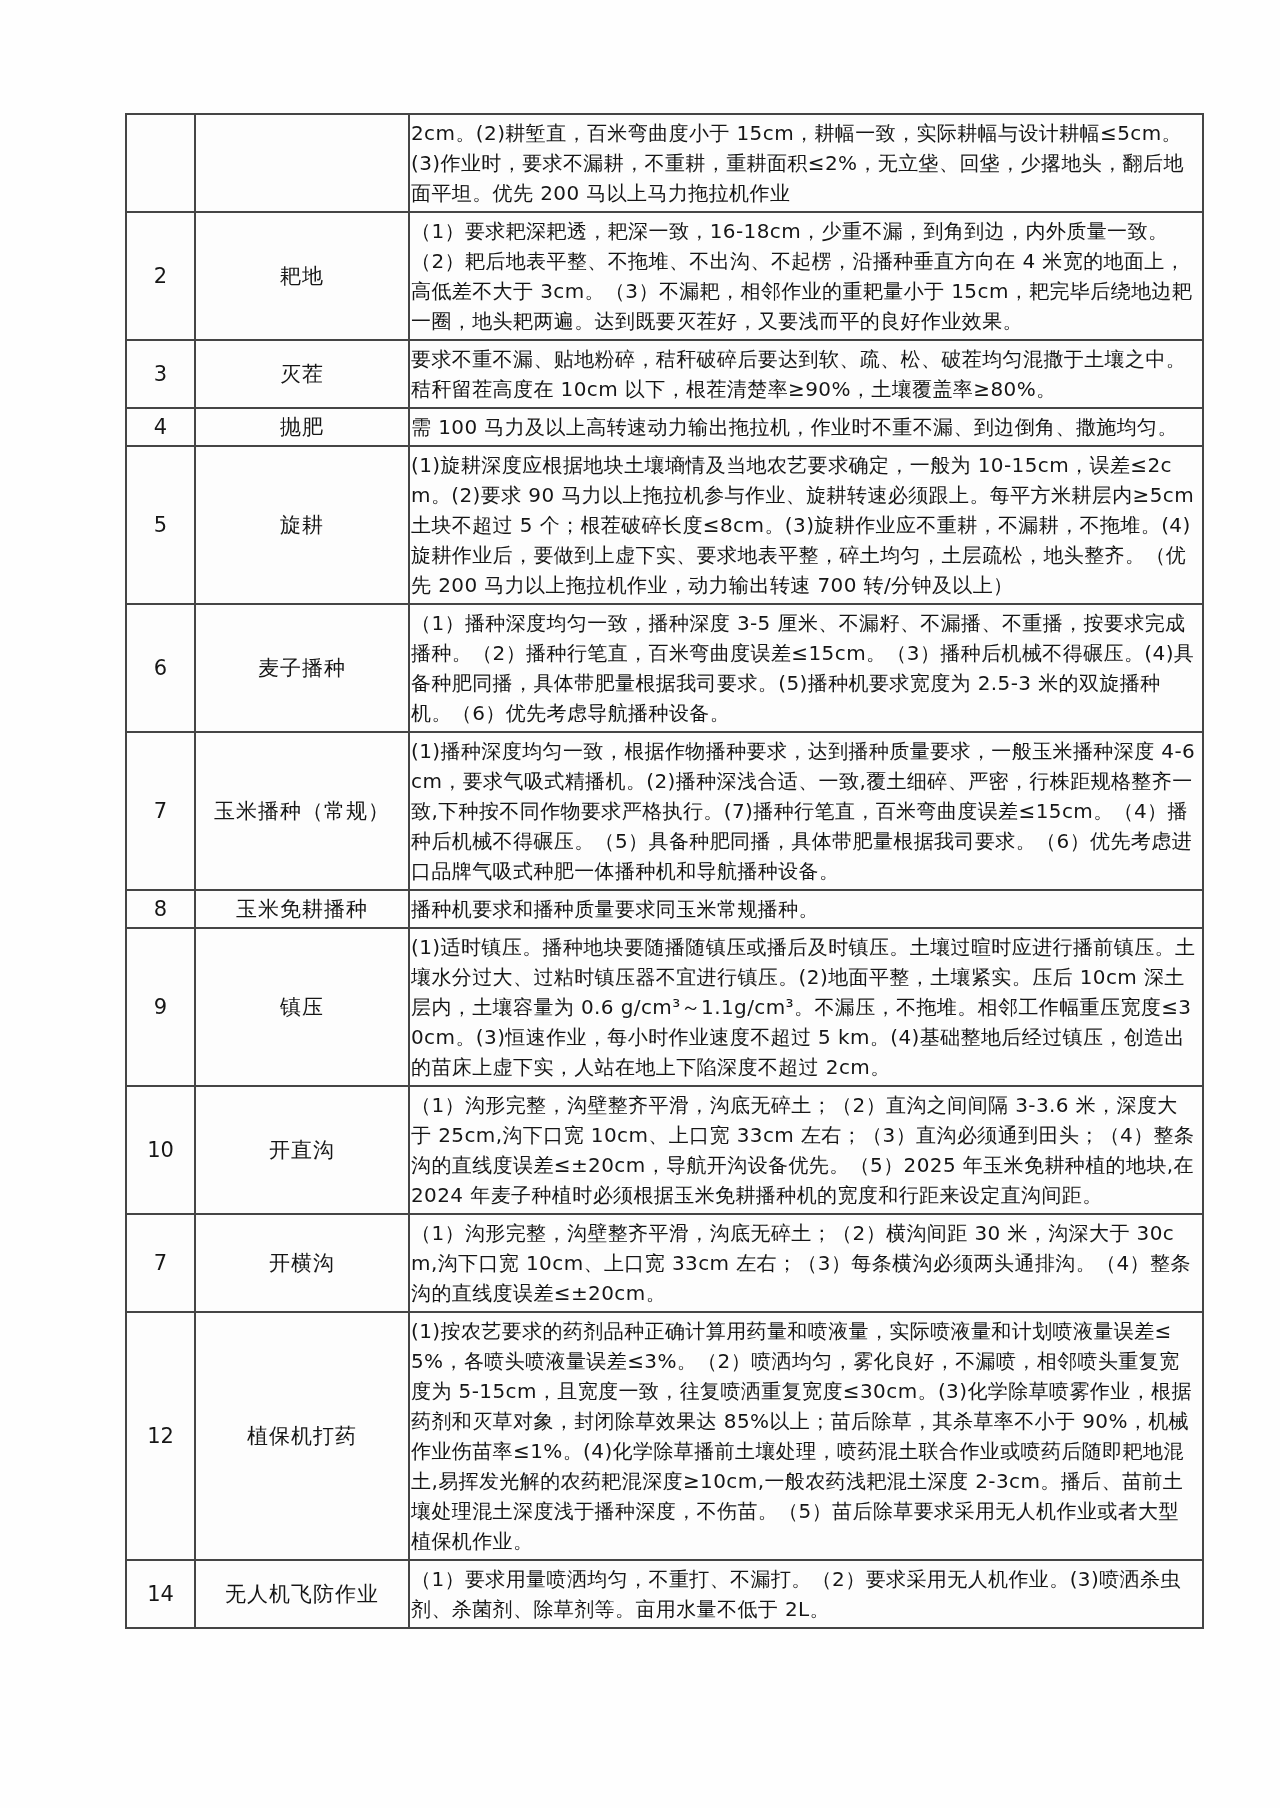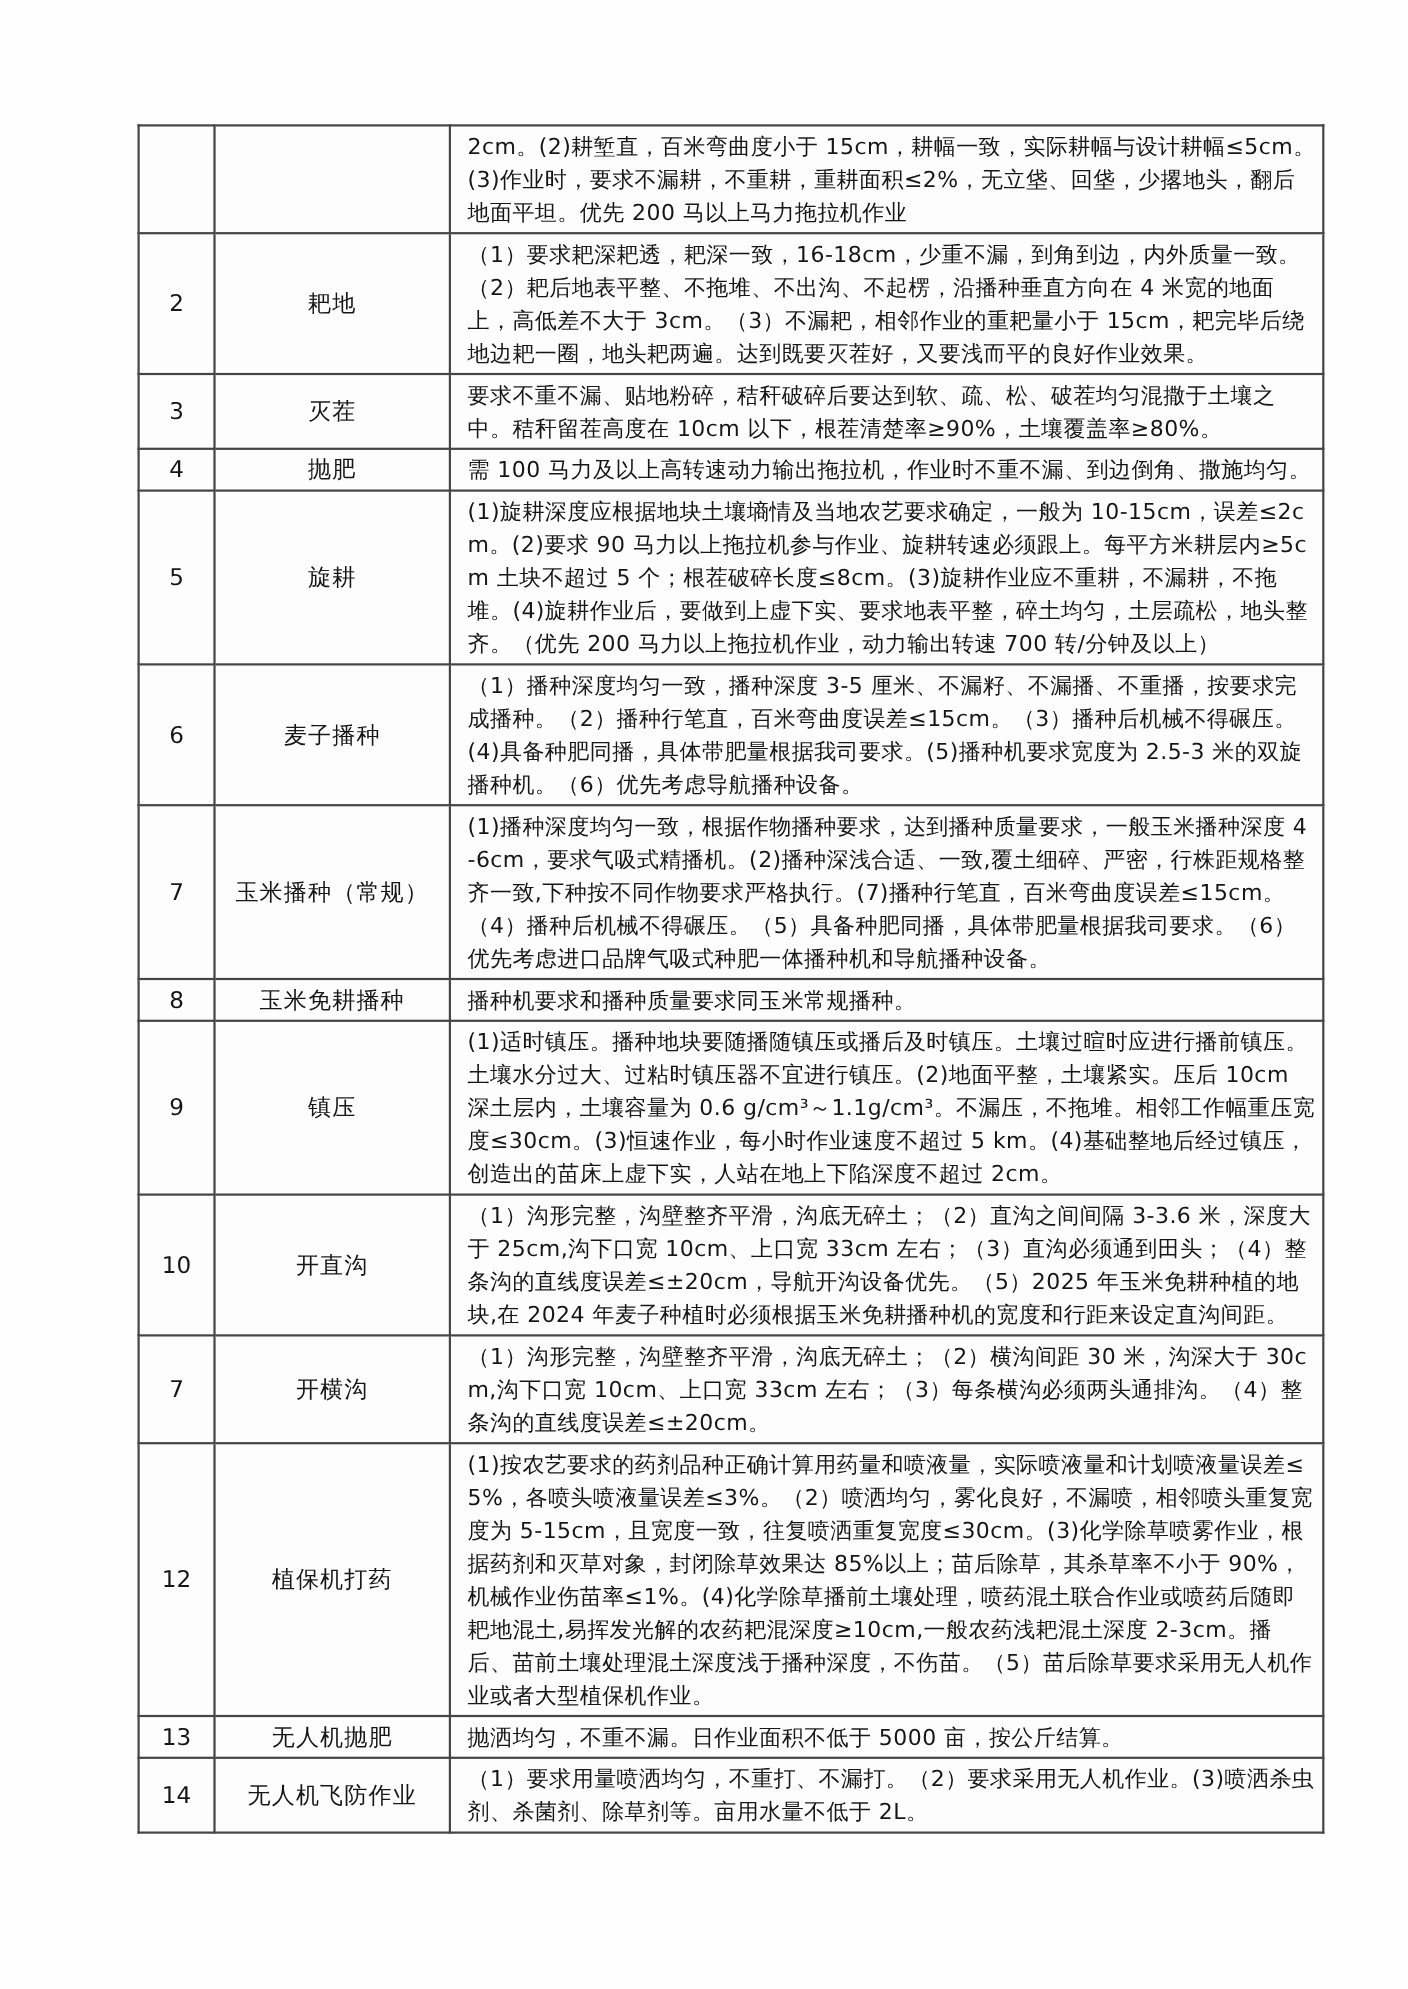--- a/index.html
+++ b/index.html
@@ -50,21 +50,21 @@
     text-align: center;
     font-size: 21px;
     padding: 2px 2px;
     letter-spacing: 1px;
     font-family: Liberation Mono, monospace;
   }
   td.cell-req {
     font-size: 20px;
     line-height: 30px;
     text-align: left;
-    padding: 3px 6px 3px 15px;
+    padding: 3px 6px 3px 1px;
     letter-spacing: 0.4px;
     word-break: break-all;
   }
 </style>
 </head>
 <body>
 
 <div class="page">
   <div class="spec-table-wrap">
     <table class="spec-table">
@@ -128,25 +128,20 @@
             <td class="cell-num">7</td>
             <td class="cell-name">开横沟</td>
             <td class="cell-req">（1）沟形完整，沟壁整齐平滑，沟底无碎土；（2）横沟间距 30 米，沟深大于 30cm,沟下口宽 10cm、上口宽 33cm 左右；（3）每条横沟必须两头通排沟。（4）整条沟的直线度误差≤±20cm。</td>
           </tr>
           <tr>
             <td class="cell-num">12</td>
             <td class="cell-name">植保机打药</td>
             <td class="cell-req">(1)按农艺要求的药剂品种正确计算用药量和喷液量，实际喷液量和计划喷液量误差≤5%，各喷头喷液量误差≤3%。（2）喷洒均匀，雾化良好，不漏喷，相邻喷头重复宽度为 5-15cm，且宽度一致，往复喷洒重复宽度≤30cm。(3)化学除草喷雾作业，根据药剂和灭草对象，封闭除草效果达 85%以上；苗后除草，其杀草率不小于 90%，机械作业伤苗率≤1%。(4)化学除草播前土壤处理，喷药混土联合作业或喷药后随即耙地混土,易挥发光解的农药耙混深度≥10cm,一般农药浅耙混土深度 2-3cm。播后、苗前土壤处理混土深度浅于播种深度，不伤苗。（5）苗后除草要求采用无人机作业或者大型植保机作业。</td>
           </tr>
           <tr>
-            <td class="cell-num">13</td>
-            <td class="cell-name">无人机抛肥</td>
-            <td class="cell-req">抛洒均匀，不重不漏。日作业面积不低于 5000 亩，按公斤结算。</td>
-          </tr>
-          <tr>
             <td class="cell-num">14</td>
             <td class="cell-name">无人机飞防作业</td>
             <td class="cell-req">（1）要求用量喷洒均匀，不重打、不漏打。（2）要求采用无人机作业。(3)喷洒杀虫剂、杀菌剂、除草剂等。亩用水量不低于 2L。</td>
           </tr>
         </tbody>
     </table>
   </div>
 </div>
 
 </body></html>

